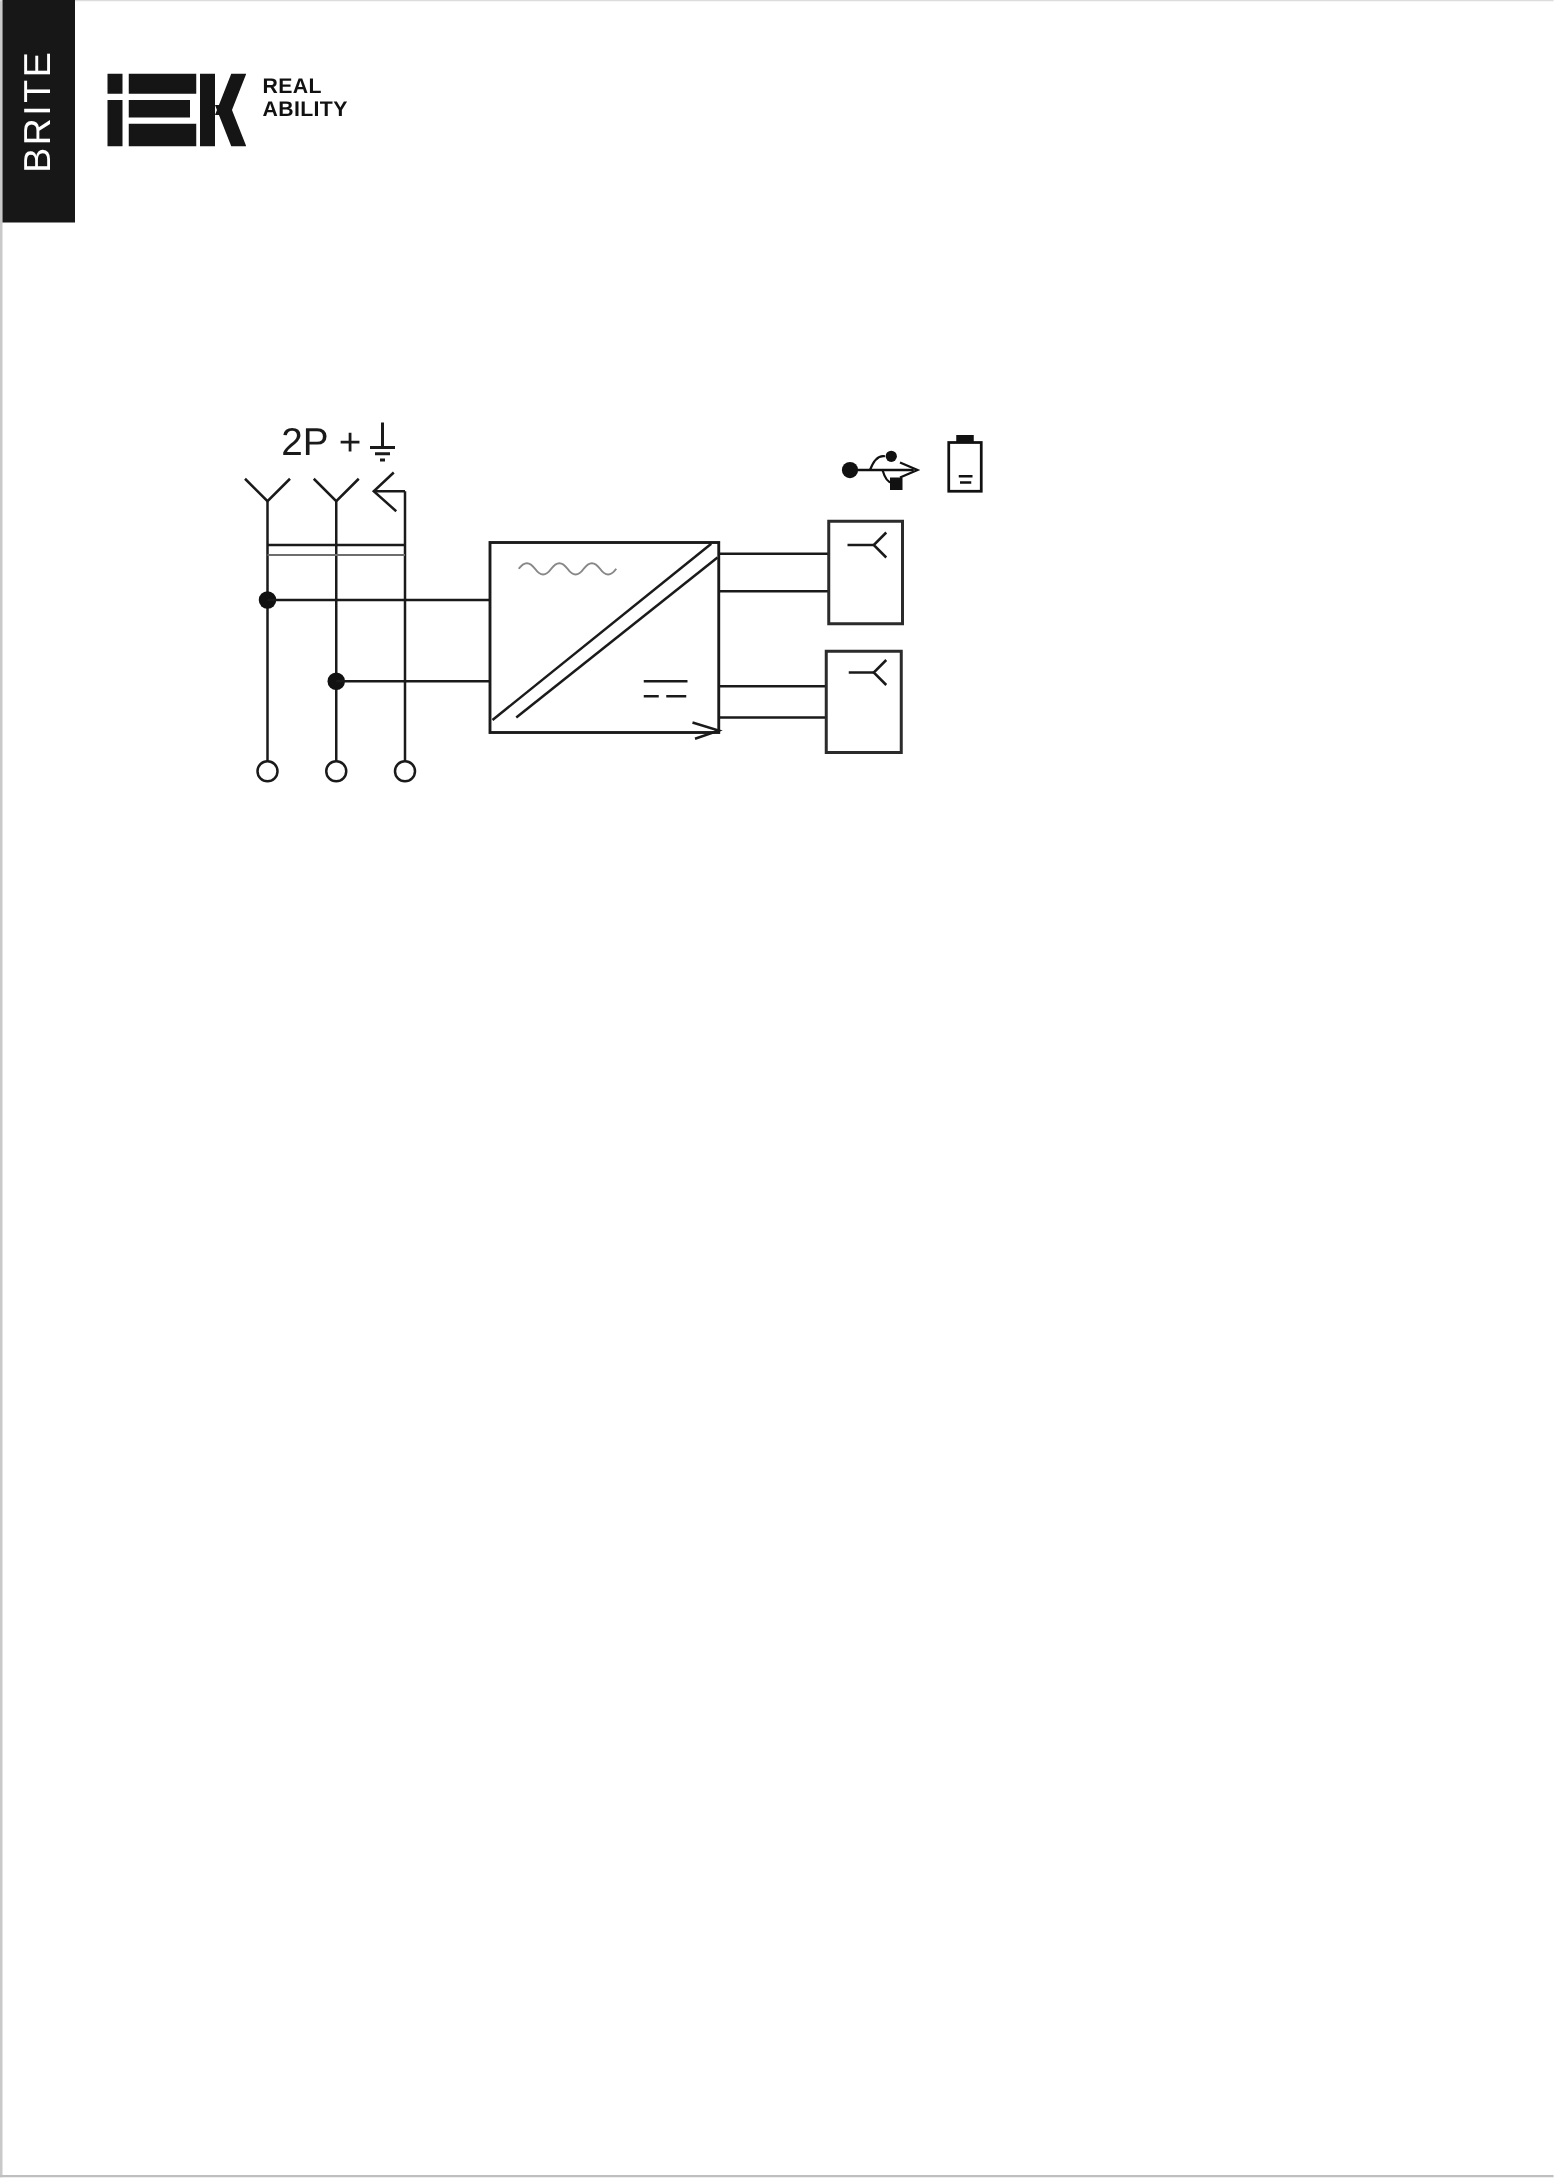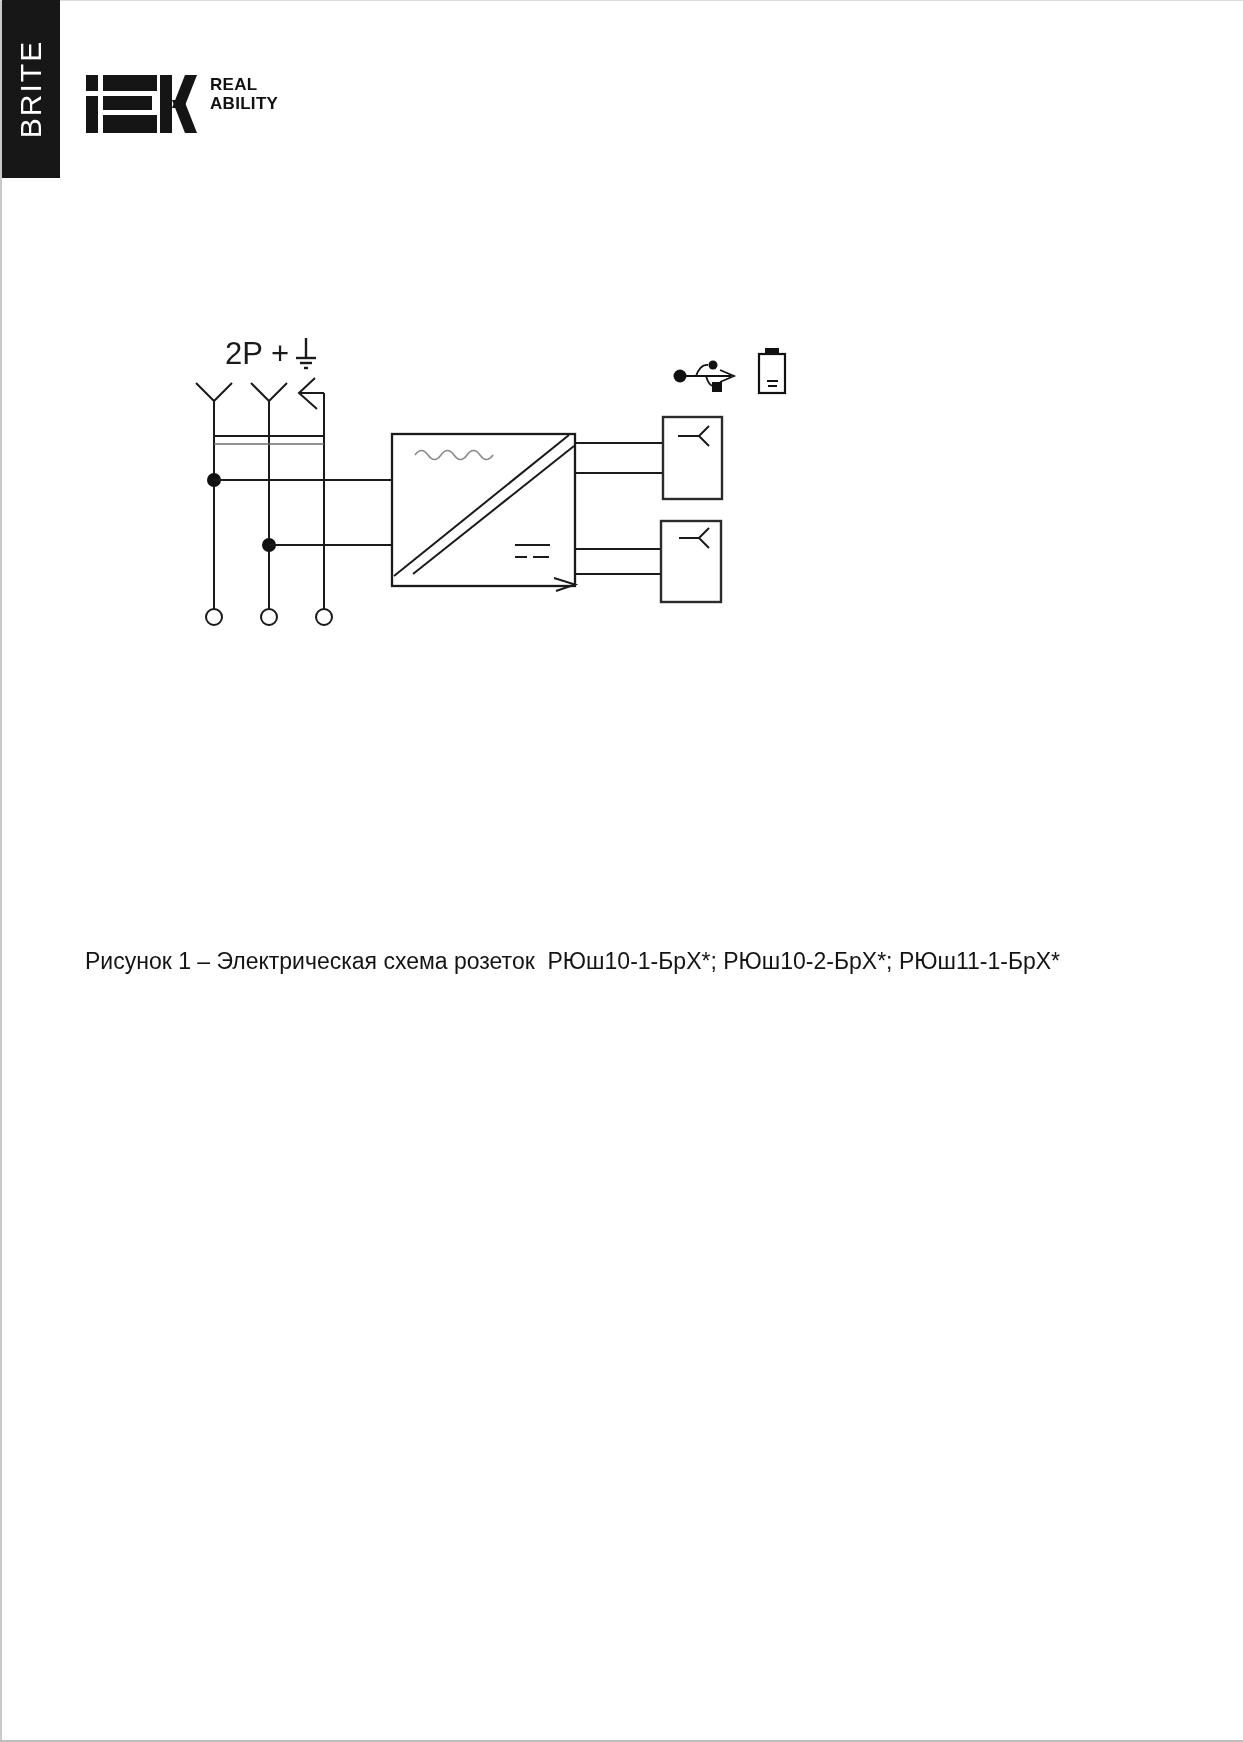--- a/index.html
+++ b/index.html
@@ -17,21 +17,21 @@
   
   .side-tab {
     position: absolute; left: 2px; top: 0; width: 58px; height: 178px;
     background: #171717; display: flex; align-items: center; justify-content: center;
   }
   .side-tab-text {
     transform: rotate(-90deg);
     color: #ffffff; font-size: 30px; letter-spacing: 2px; white-space: nowrap;
   }
 
-  .brand { position: absolute; left: 85px; top: 74px; display: flex; }
+  .brand { position: absolute; left: 85px; top: 58px; display: flex; }
   .iek-logo { display: block; }
   .tagline { position: absolute; left: 125px; top: 1px; font-weight: bold; font-size: 17px; line-height: 19px; color: #111; letter-spacing: 0.3px; }
 
   .schematic { position: absolute; left: 150px; top: 280px; }
 
   .figure-caption {
     position: absolute; left: 85px; top: 946px; width: 1120px;
     font-size: 23px; line-height: 30px; color: #141414; white-space: pre;
   }
 </style>
@@ -144,15 +144,14 @@
     </g>
 
     <g>
       <rect x="609" y="74" width="26" height="39" stroke-width="2.2" stroke="#111"></rect>
       <rect x="615" y="68" width="14" height="6" fill="#111" stroke="none"></rect>
       <path d="M617 101 H628" stroke="#111"></path>
       <path d="M618 106 H627" stroke="#111"></path>
     </g>
   </svg>
 
-  <div class="figure-caption">Рисунок 1 – Электрическая схема розеток  РЮш10-1-БрХ*; РЮш10-2-БрХ*; РЮш11-1-БрХ*</div>
 
 </div>
 
 </body></html>

